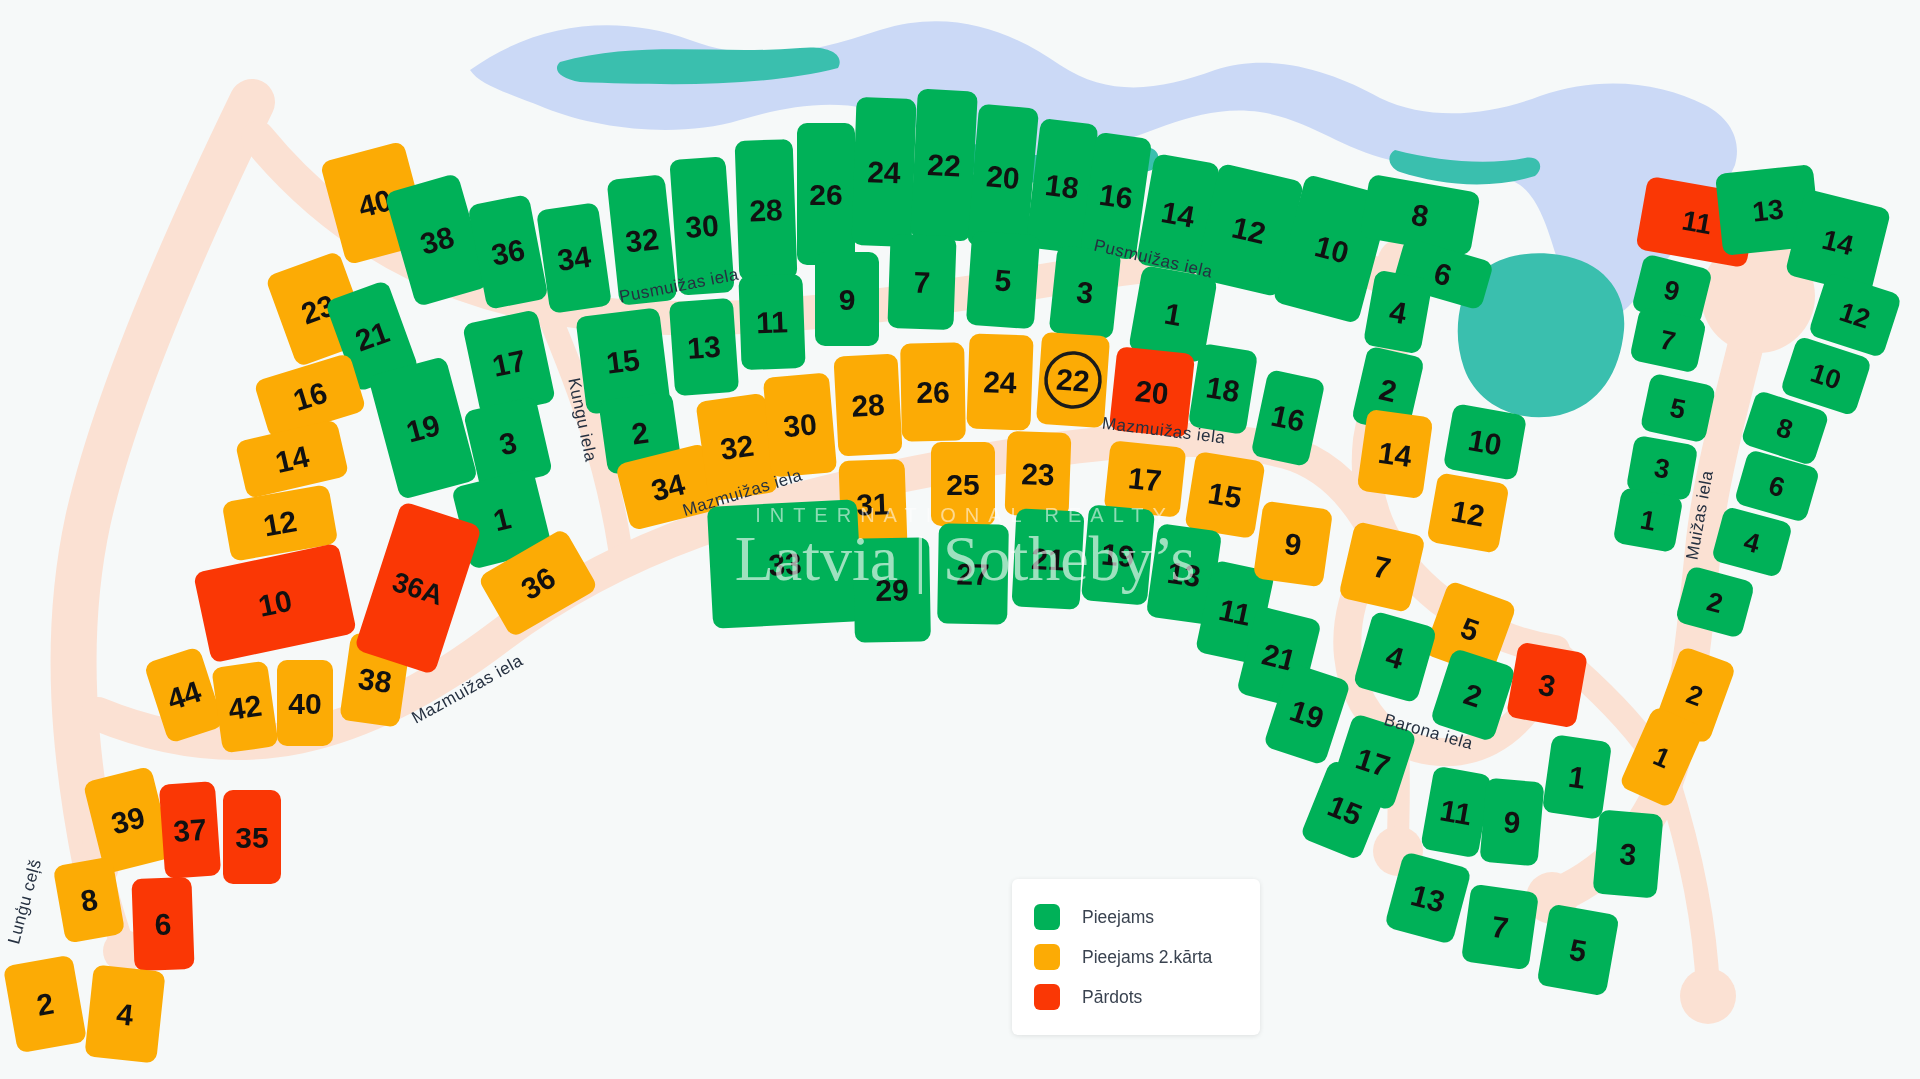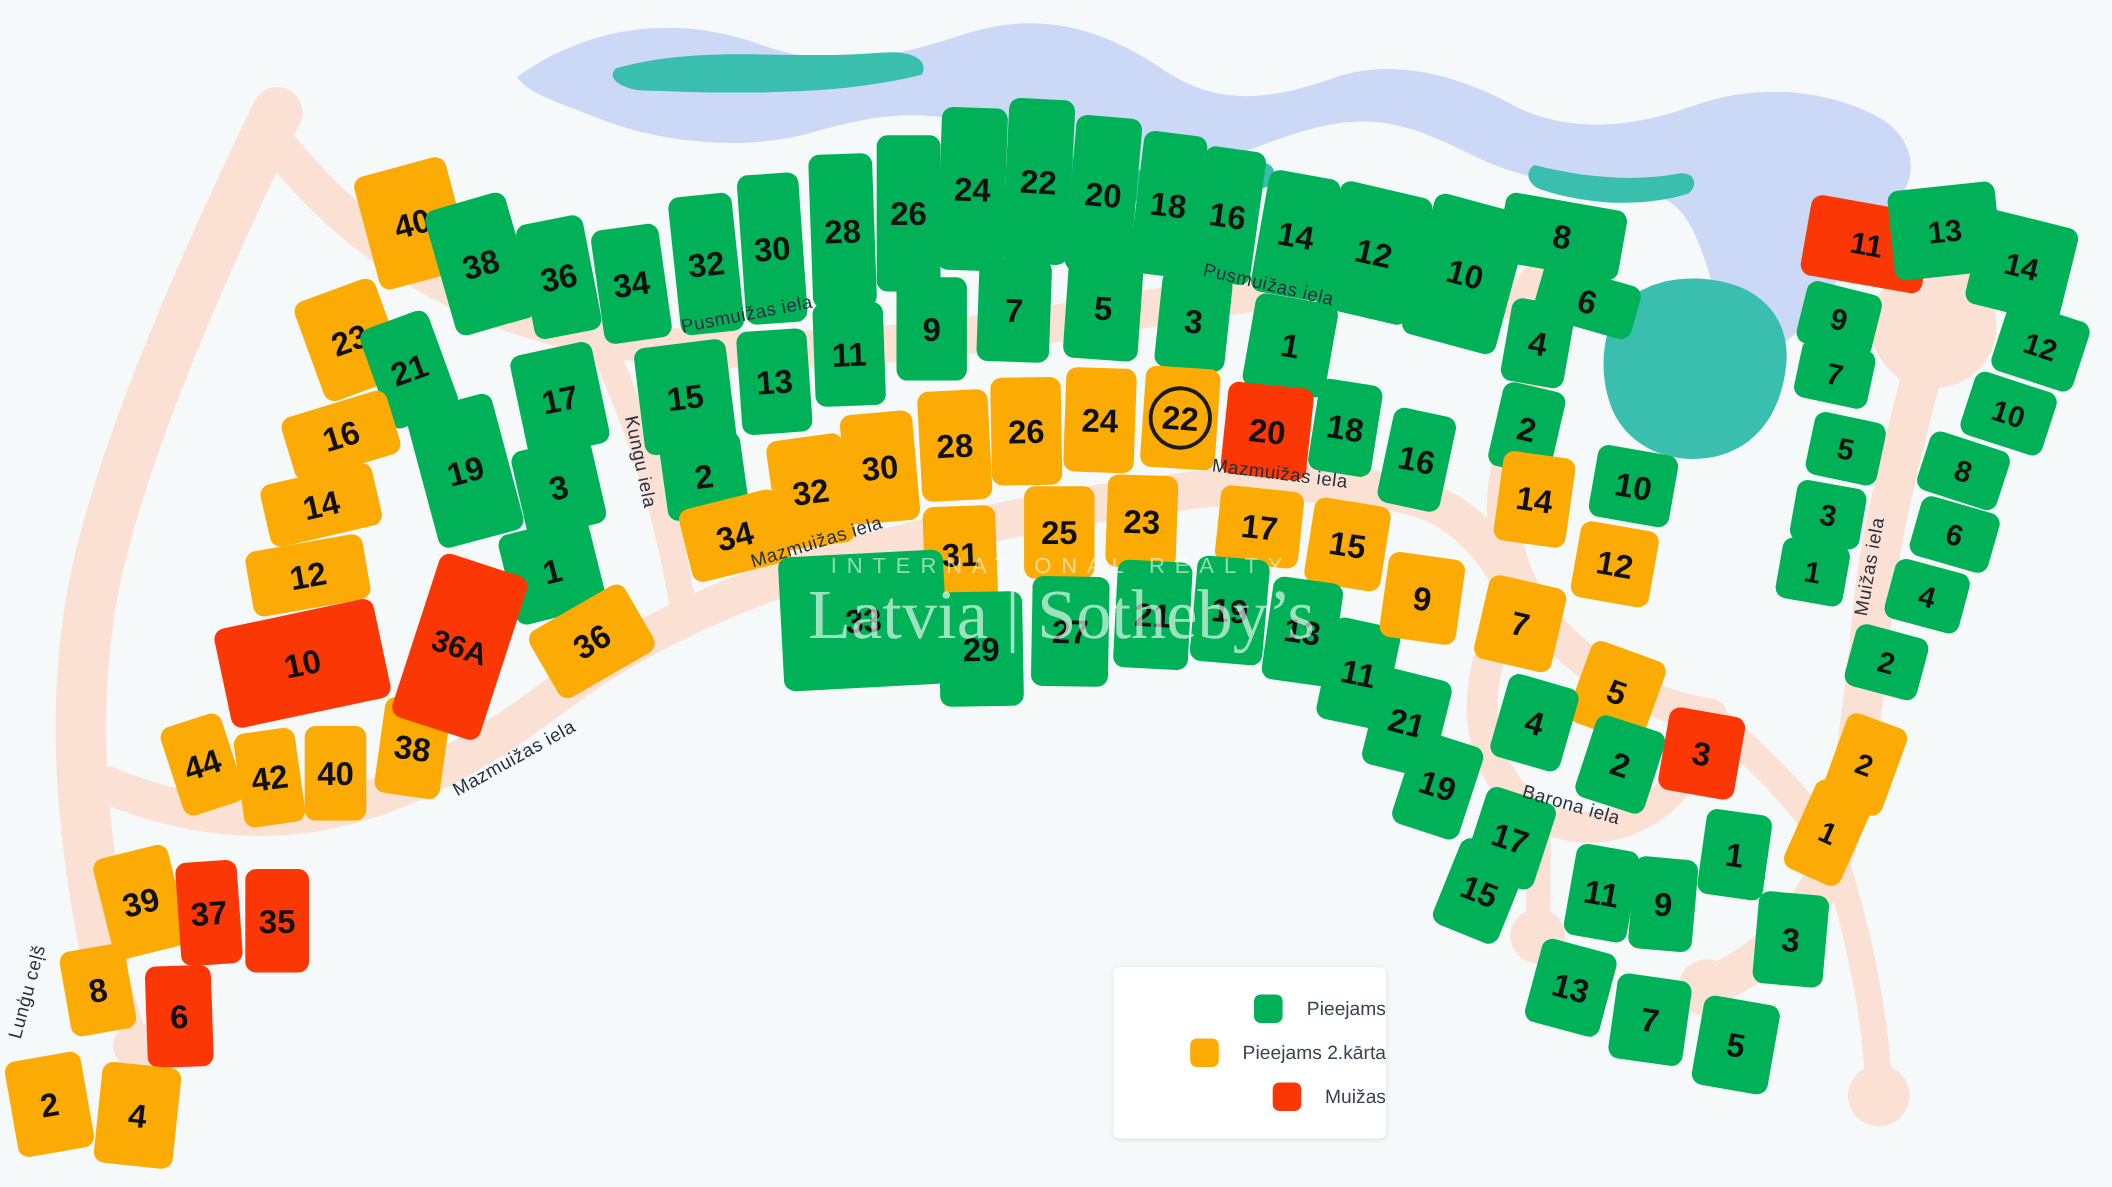--- a/index.html
+++ b/index.html
@@ -8,21 +8,21 @@
   #map{position:absolute;left:0;top:0;}
   .lot-num{font-family:"Liberation Sans", sans-serif;font-weight:bold;fill:#111;}
   .street-name{font-family:"Liberation Sans", sans-serif;fill:#253040;letter-spacing:.5px;}
   #watermark{position:absolute;left:700px;top:498px;width:530px;pointer-events:none;
     color:rgba(255,255,255,.62);text-align:center;}
   #wm1{font-family:"Liberation Serif", serif;font-size:64px;line-height:64px;white-space:nowrap;}
   #wm2{font-family:"Liberation Sans", sans-serif;font-size:20px;letter-spacing:9px;
     margin-top:6px;color:rgba(255,255,255,.55);white-space:nowrap;}
   #legend{position:absolute;left:1012px;top:879px;width:248px;height:156px;background:#ffffff;
     border-radius:6px;box-shadow:0 1px 5px rgba(0,0,0,.10);display:flex;flex-direction:column;
-    justify-content:center;gap:14px;padding:0 0 0 22px;box-sizing:border-box;align-items:flex-end;}
+    justify-content:center;gap:14px;padding:0 0 0 22px;box-sizing:border-box;}
   .legend-row{display:flex;align-items:center;gap:22px;}
   .legend-swatch{width:26px;height:26px;border-radius:6px;flex:0 0 auto;}
   .legend-label{font-size:17.5px;color:#3a4350;}
 </style>
 </head>
 <body>
 
 <div id="stage">
   <svg id="map" width="1920" height="1079" viewBox="0 0 1920 1079">
       <rect x="0" y="0" width="1920" height="1079" fill="#f6f9f9"></rect>
@@ -509,16 +509,16 @@
     <div class="legend-row">
       <span class="legend-swatch" id="sw0" style="background: rgb(0, 177, 88);"></span>
       <span class="legend-label">Pieejams</span>
     </div>
     <div class="legend-row">
       <span class="legend-swatch" id="sw1" style="background: rgb(252, 171, 5);"></span>
       <span class="legend-label">Pieejams 2.kārta</span>
     </div>
     <div class="legend-row">
       <span class="legend-swatch" id="sw2" style="background: rgb(250, 55, 5);"></span>
-      <span class="legend-label">Muižas</span>
+      <span class="legend-label">Pārdots</span>
     </div>
   </div>
 </div>
 
 </body></html>

